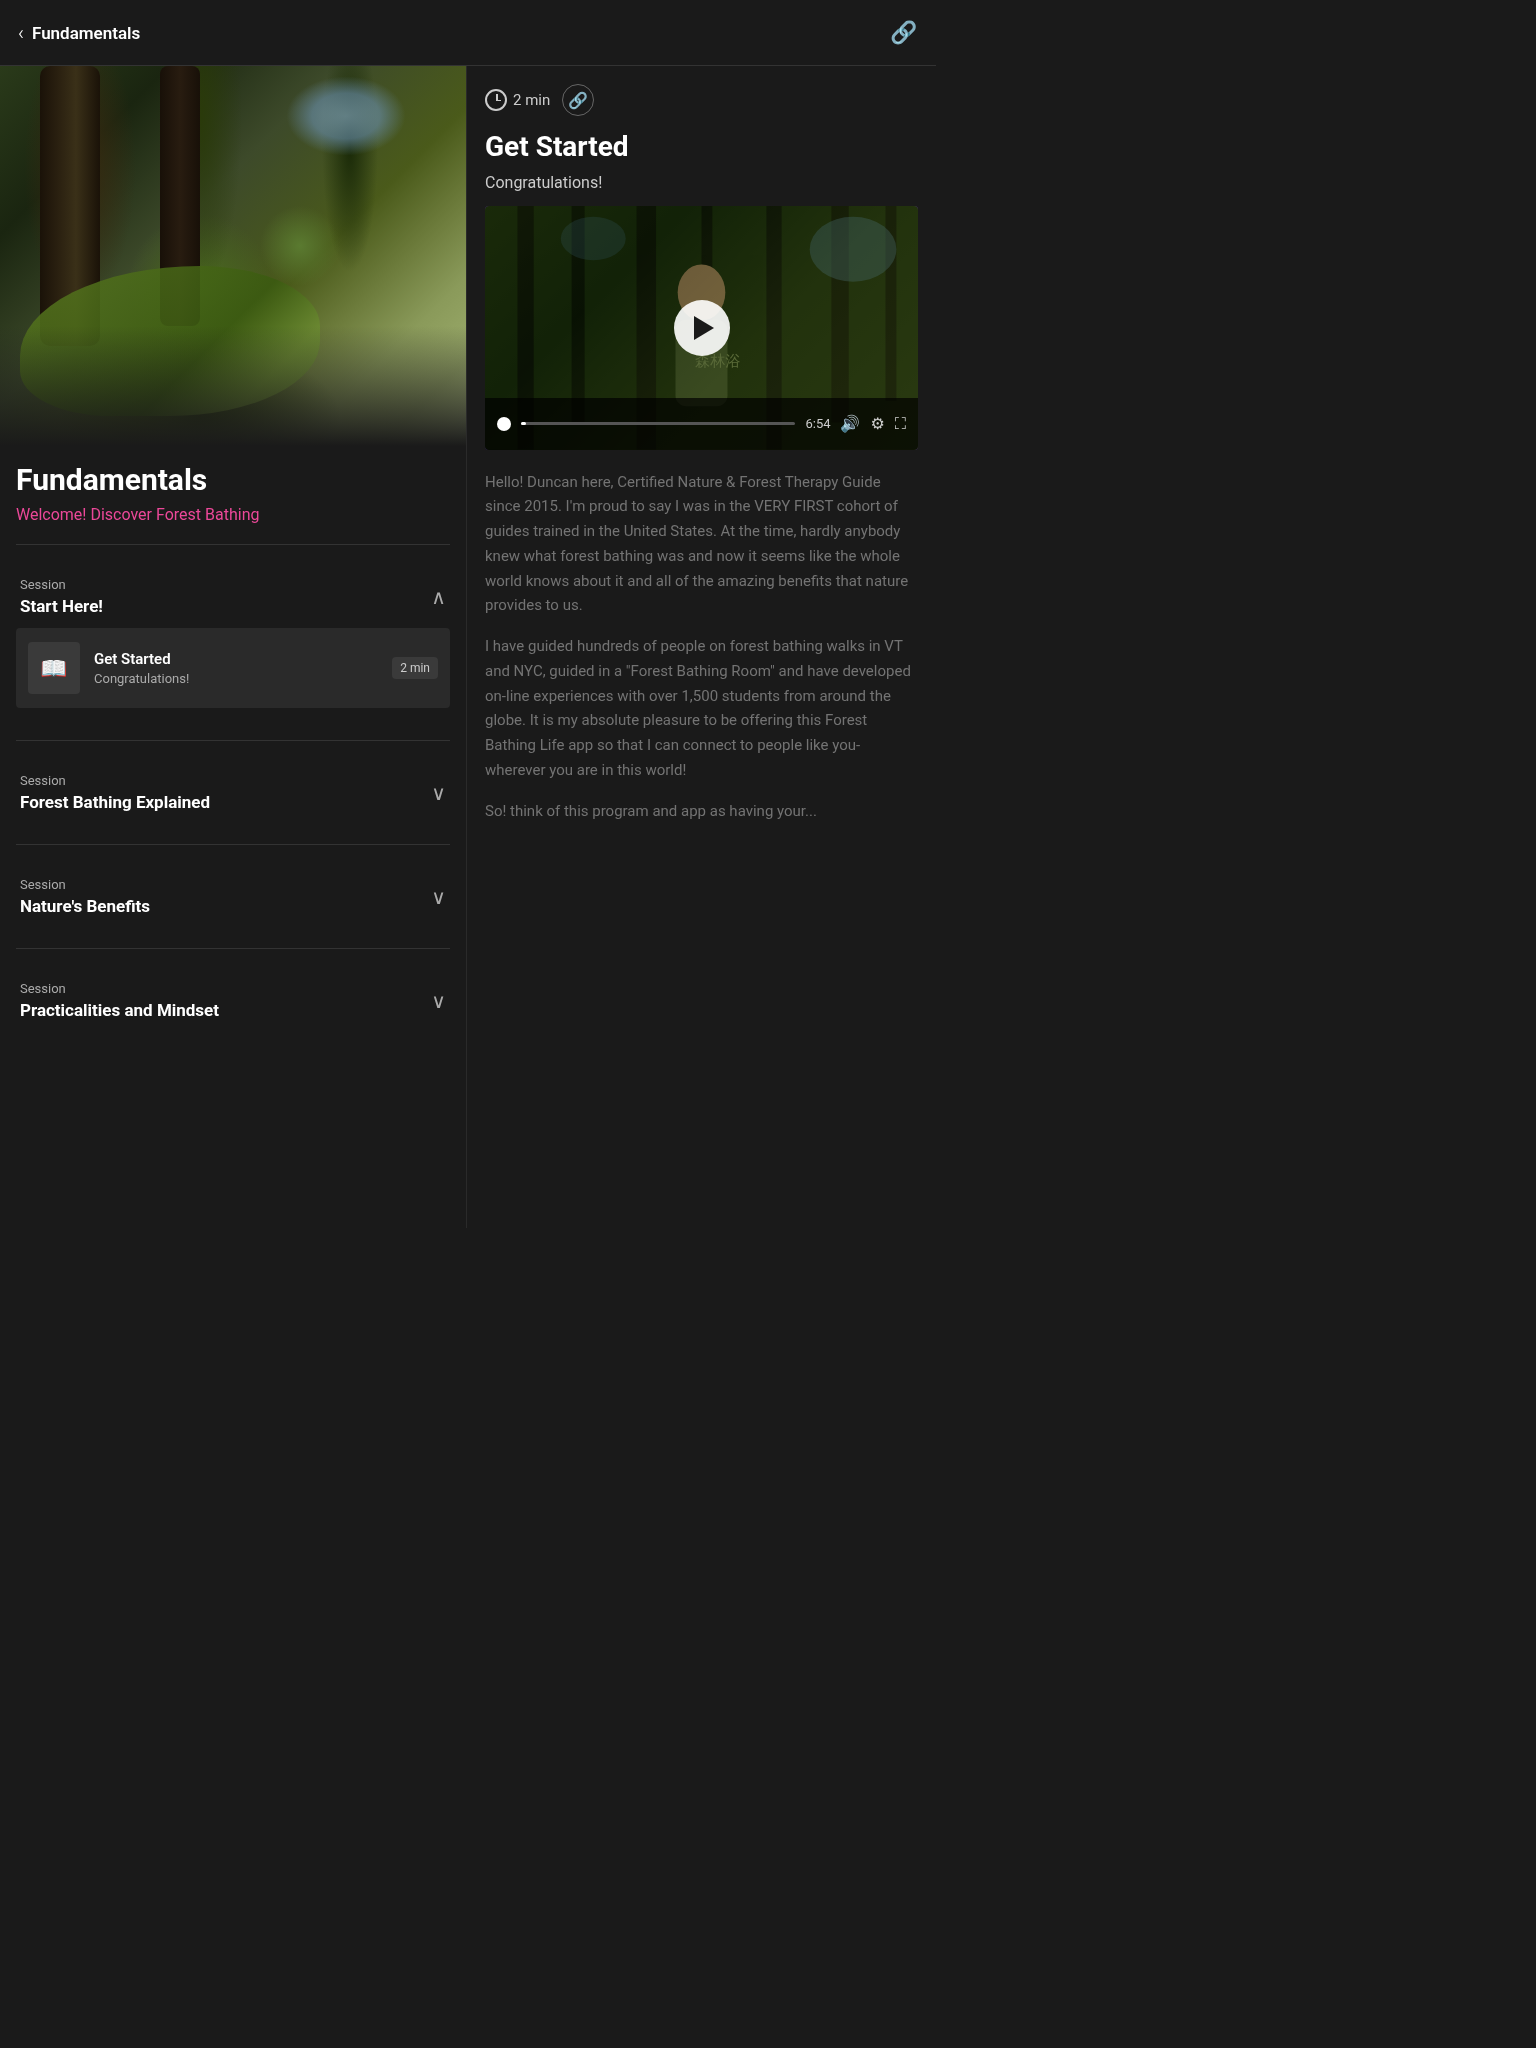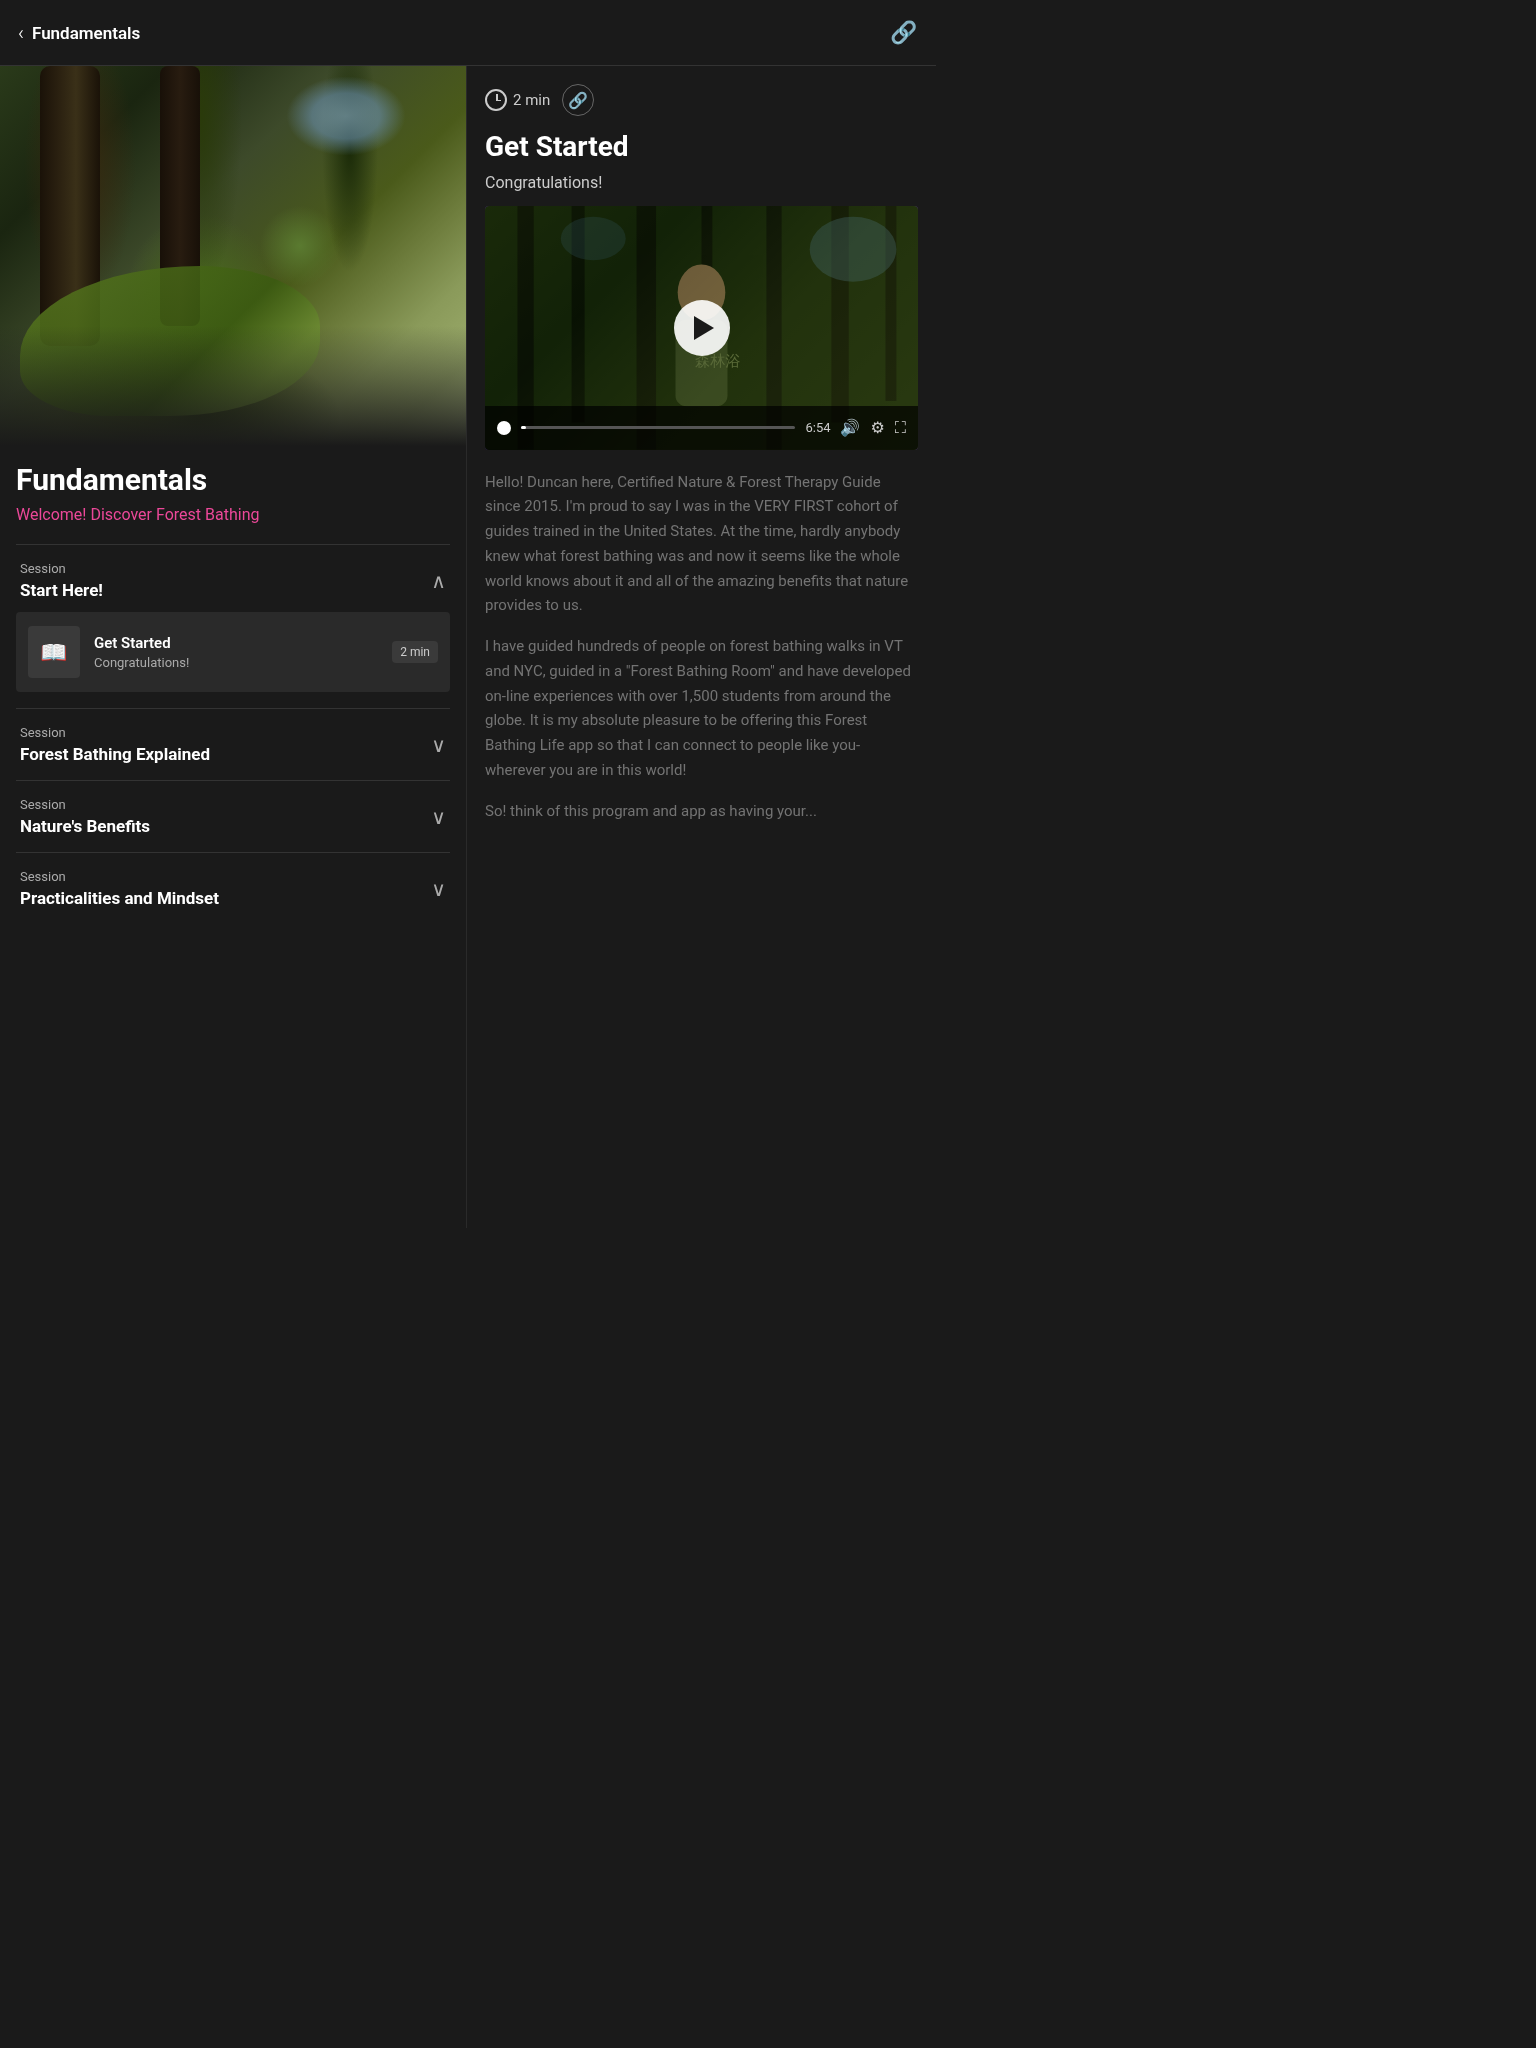--- a/index.html
+++ b/index.html
@@ -135,21 +135,21 @@
     }
     .course-subtitle {
       font-size: 16px;
       color: #ec4899;
       margin-bottom: 20px;
     }
 
     
     .session-item {
       border-top: 1px solid #333;
-      padding: 16px 0;
+      padding: 32px 0;
     }
     .session-header {
       display: flex;
       justify-content: space-between;
       align-items: center;
       cursor: pointer;
       padding: 0 4px;
     }
     .session-label {
       font-size: 13px;
@@ -327,21 +327,21 @@
       border-top: 12px solid transparent;
       border-bottom: 12px solid transparent;
       border-left: 20px solid #1a1a1a;
       margin-left: 4px;
     }
     .video-controls {
       position: absolute;
       bottom: 0;
       left: 0;
       right: 0;
-      height: 44px;
+      height: 52px;
       background: rgba(0,0,0,0.7);
       display: flex;
       align-items: center;
       padding: 0 12px;
       gap: 10px;
     }
     .progress-circle {
       width: 14px;
       height: 14px;
       background: #fff;

